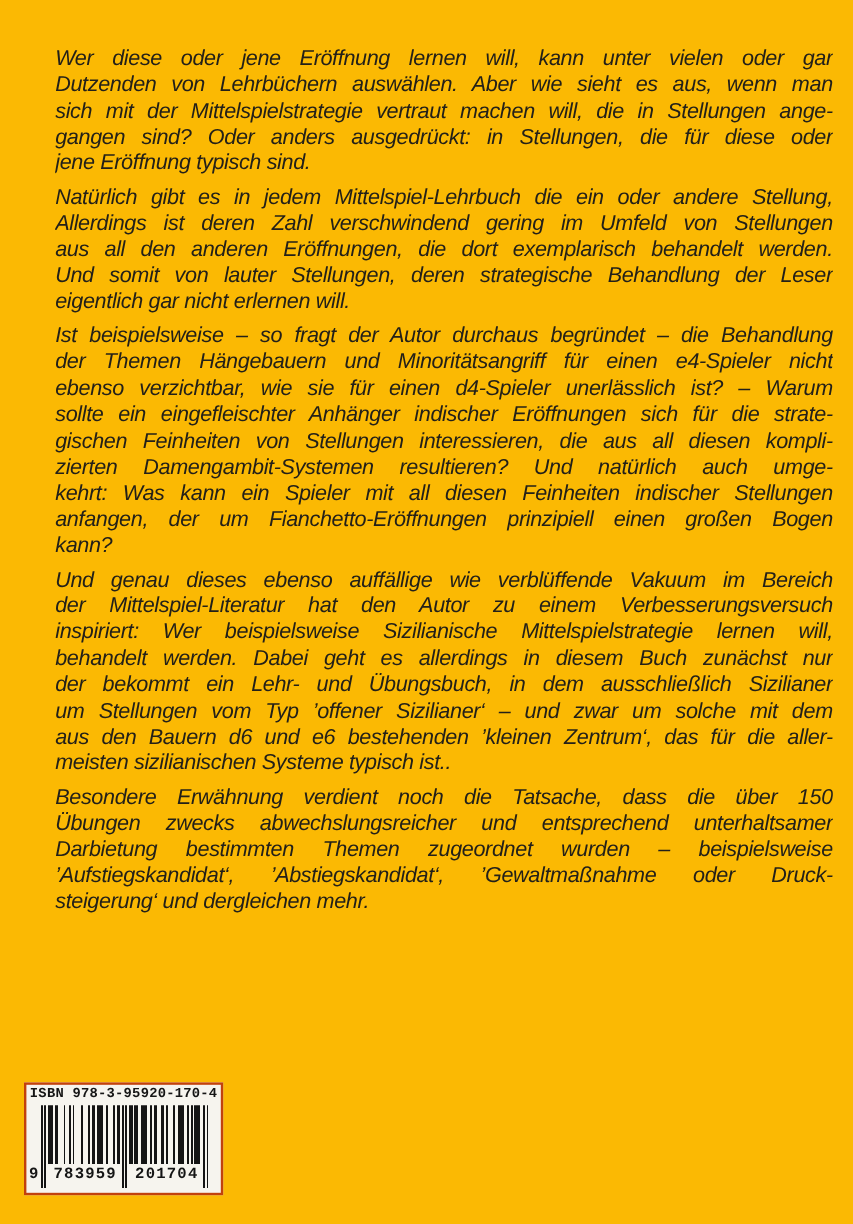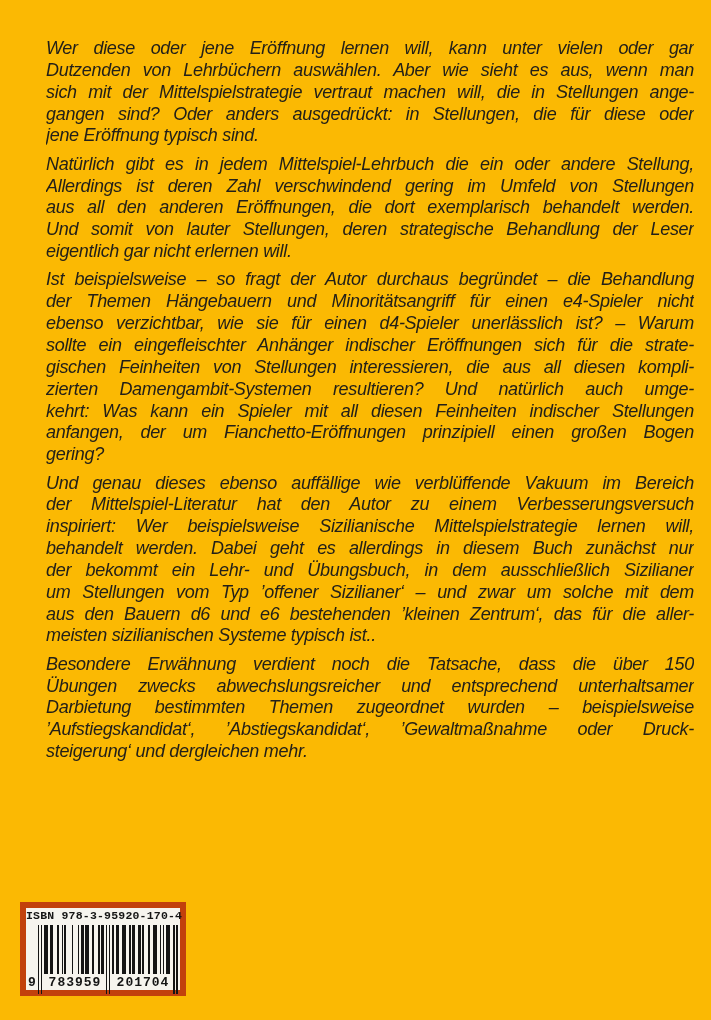--- a/index.html
+++ b/index.html
@@ -40,21 +40,21 @@
     -moz-text-align-last: left;
   }
   .isbn-box {
     position: absolute;
     left: 20px;
     top: 902px;
     width: 166px;
     height: 94px;
     box-sizing: border-box;
     background: var(--bcbg, #f6f4ee);
-    border: 6px solid #c2410c;
+    border: 2px solid #c2410c;
   }
   .isbn-label {
     position: absolute;
     top: 1px;
     left: 0;
     right: 0;
     text-align: center;
     font-family: "Liberation Mono", "DejaVu Sans Mono", monospace;
     font-weight: 700;
     font-size: 11.5px;
@@ -107,21 +107,21 @@
       </div>
       <div class="para">
         <div class="line">Ist beispielsweise – so fragt der Autor durchaus begründet – die Behandlung</div>
         <div class="line">der Themen Hängebauern und Minoritätsangriff für einen e4-Spieler nicht</div>
         <div class="line">ebenso verzichtbar, wie sie für einen d4-Spieler unerlässlich ist? – Warum</div>
         <div class="line">sollte ein eingefleischter Anhänger indischer Eröffnungen sich für die strate-</div>
         <div class="line">gischen Feinheiten von Stellungen interessieren, die aus all diesen kompli-</div>
         <div class="line">zierten Damengambit-Systemen resultieren? Und natürlich auch umge-</div>
         <div class="line">kehrt: Was kann ein Spieler mit all diesen Feinheiten indischer Stellungen</div>
         <div class="line">anfangen, der um Fianchetto-Eröffnungen prinzipiell einen großen Bogen</div>
-        <div class="line last">gering?</div>
+        <div class="line last">kann?</div>
       </div>
       <div class="para">
         <div class="line">Und genau dieses ebenso auffällige wie verblüffende Vakuum im Bereich</div>
         <div class="line">der Mittelspiel-Literatur hat den Autor zu einem Verbesserungsversuch</div>
         <div class="line">inspiriert: Wer beispielsweise Sizilianische Mittelspielstrategie lernen will,</div>
         <div class="line">behandelt werden. Dabei geht es allerdings in diesem Buch zunächst nur</div>
         <div class="line">der bekommt ein Lehr- und Übungsbuch, in dem ausschließlich Sizilianer</div>
         <div class="line">um Stellungen vom Typ ’offener Sizilianer‘ – und zwar um solche mit dem</div>
         <div class="line">aus den Bauern d6 und e6 bestehenden ’kleinen Zentrum‘, das für die aller-</div>
         <div class="line last">meisten sizilianischen Systeme typisch ist..</div>

